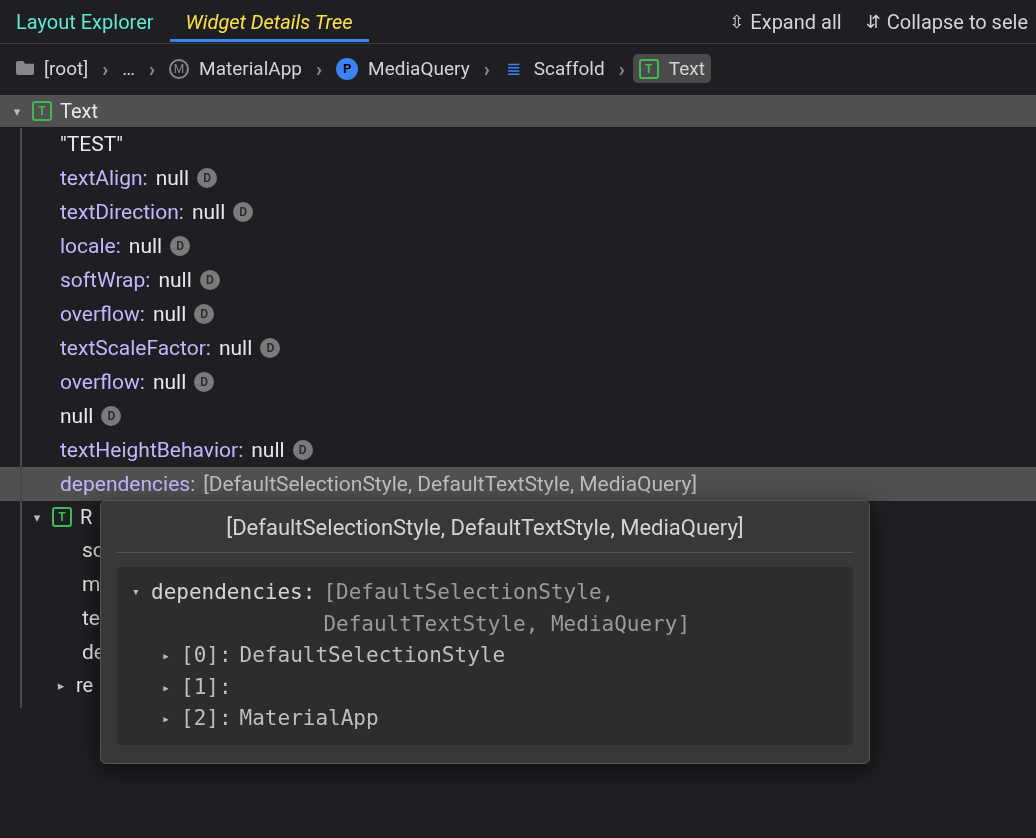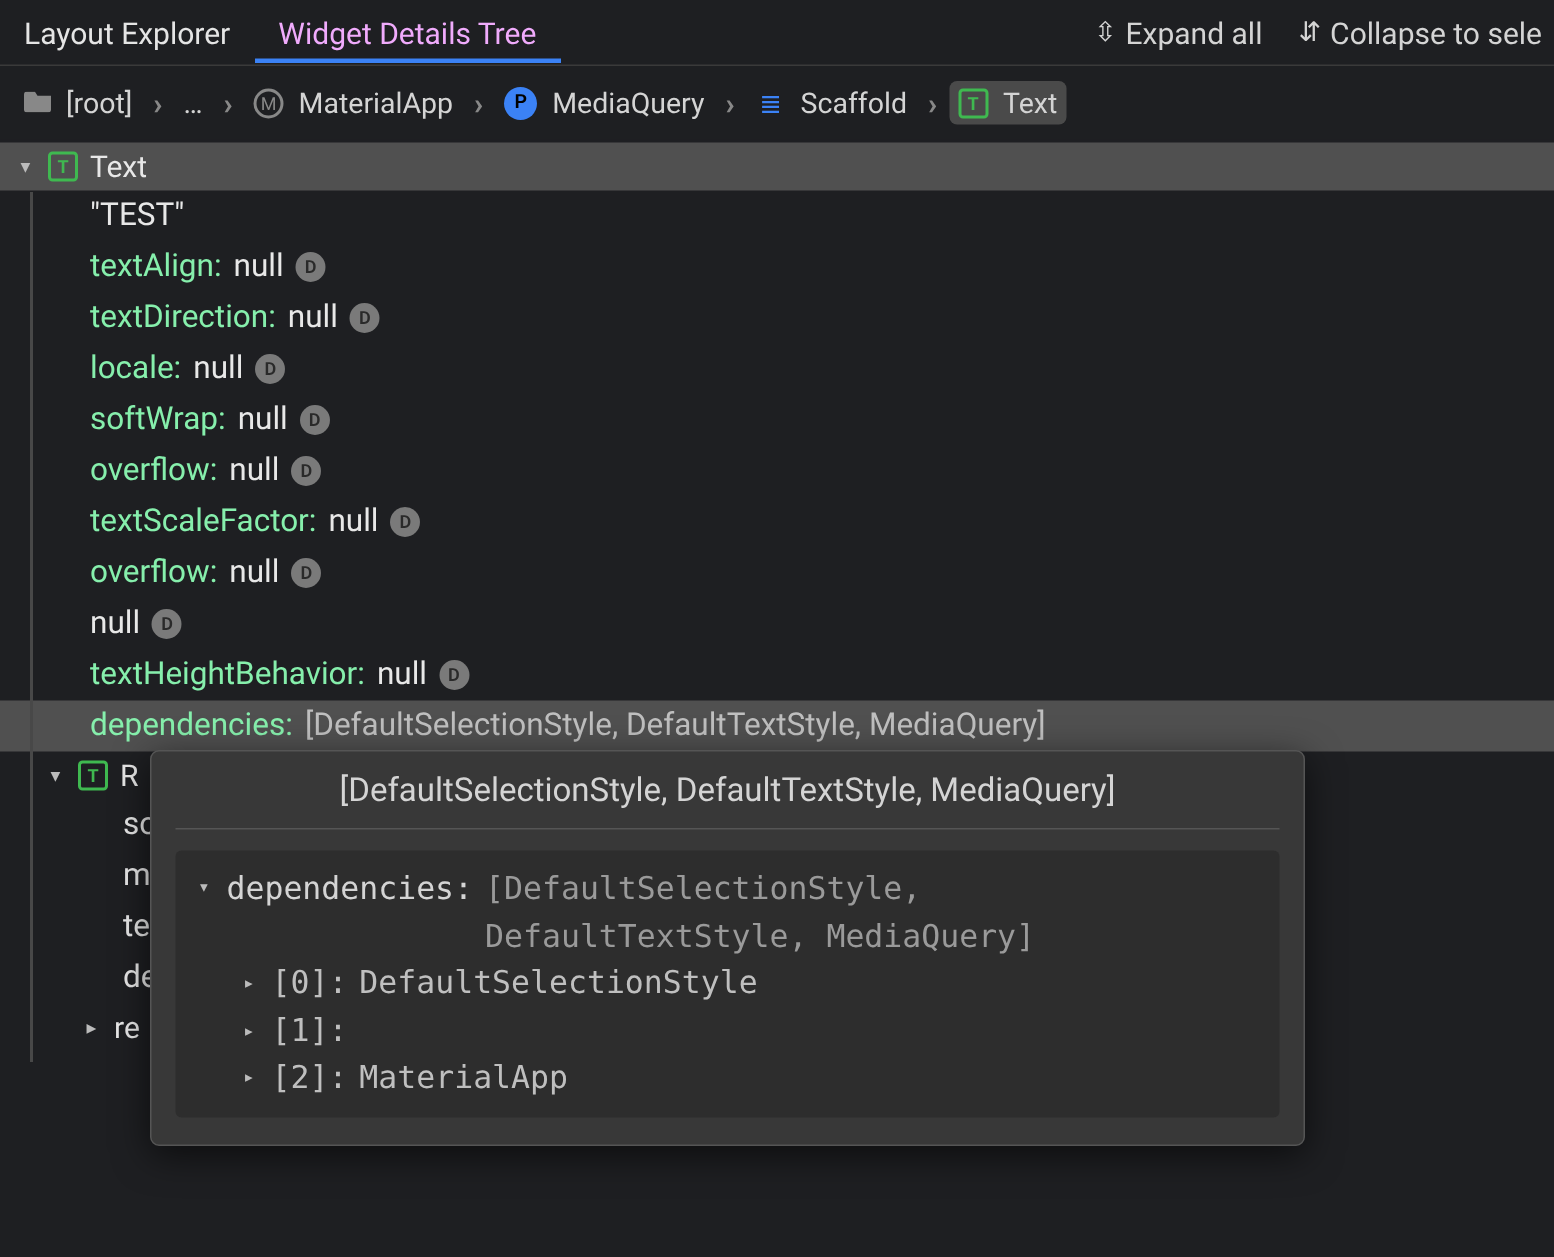--- a/index.html
+++ b/index.html
@@ -16,28 +16,29 @@
   
   .tabs {
     display: flex;
     align-items: center;
     height: 44px;
     border-bottom: 1px solid #3a3a3a;
     background: #1e1f22;
   }
   .tab {
     padding: 8px 16px;
-    color: #e5e5e5;
+    color: #5eead4;
     cursor: pointer;
     white-space: nowrap;
   }
   .tab.active {
-    color: #f0abfc;
+    color: #fde047;
     border-bottom: 3px solid #3b82f6;
     padding-bottom: 5px;
+    font-style: italic;
   }
   .tab-actions {
     display: flex;
     align-items: center;
     gap: 24px;
     margin-left: auto;
     padding: 0 8px;
   }
   .tab-action {
     display: flex;
@@ -147,21 +148,21 @@
     align-items: center;
     height: 34px;
     padding-left: 60px;
     gap: 8px;
     color: #e8e8e8;
     font-size: 21px;
   }
   .prop-row.highlighted {
     background: #505050;
   }
-  .prop-key { color: #86efac; }
+  .prop-key { color: #c4b5fd; }
   .prop-val { color: #e8e8e8; }
   .prop-val.refval { color: #bfbfbf; }
   .d-badge {
     display: inline-flex;
     width: 20px; height: 20px;
     background: #7a7a7a;
     border-radius: 50%;
     justify-content: center; align-items: center;
     font-size: 12px; color: #2a2a2a; font-weight: 600;
   }

